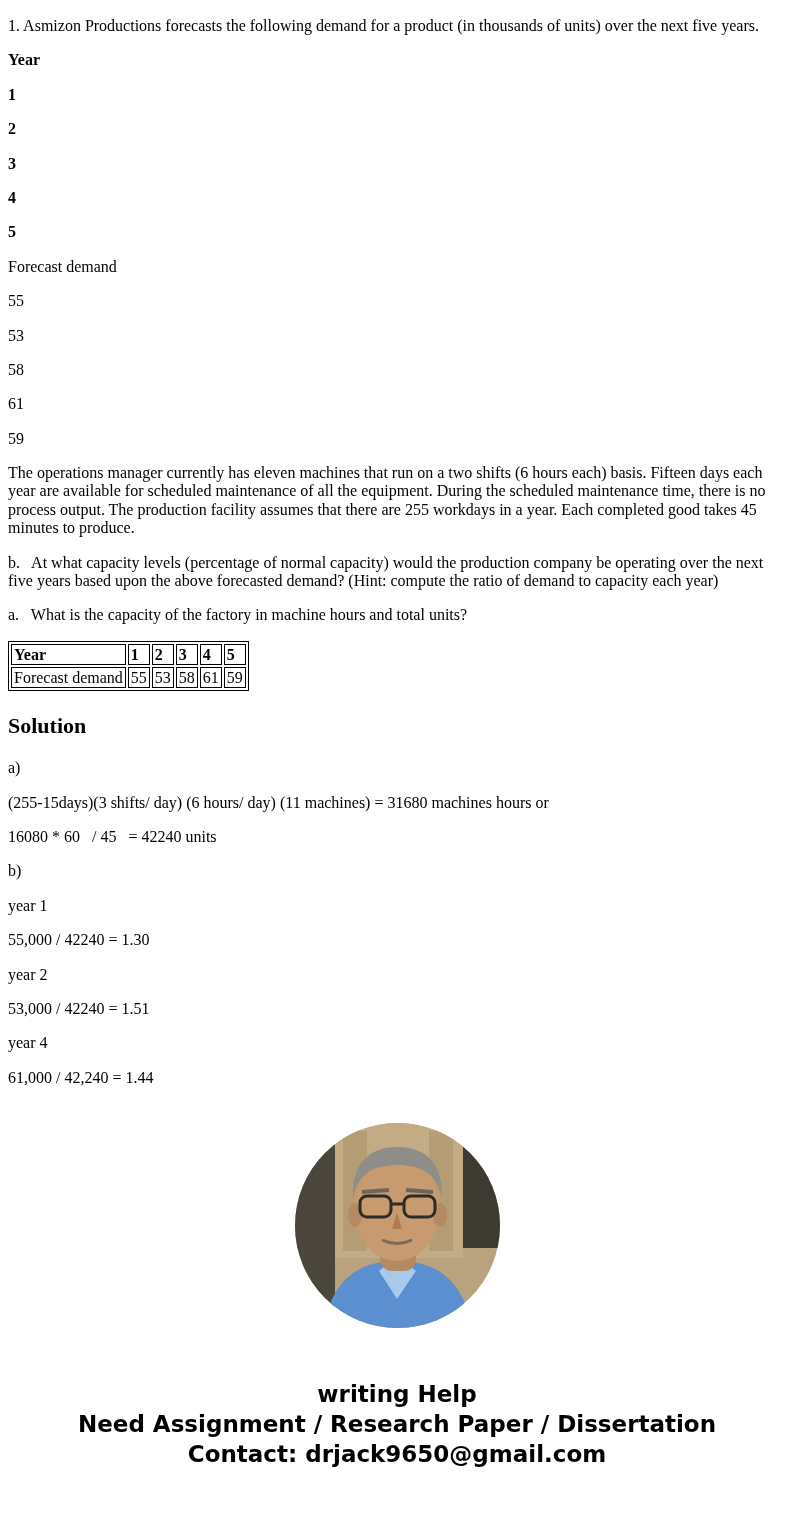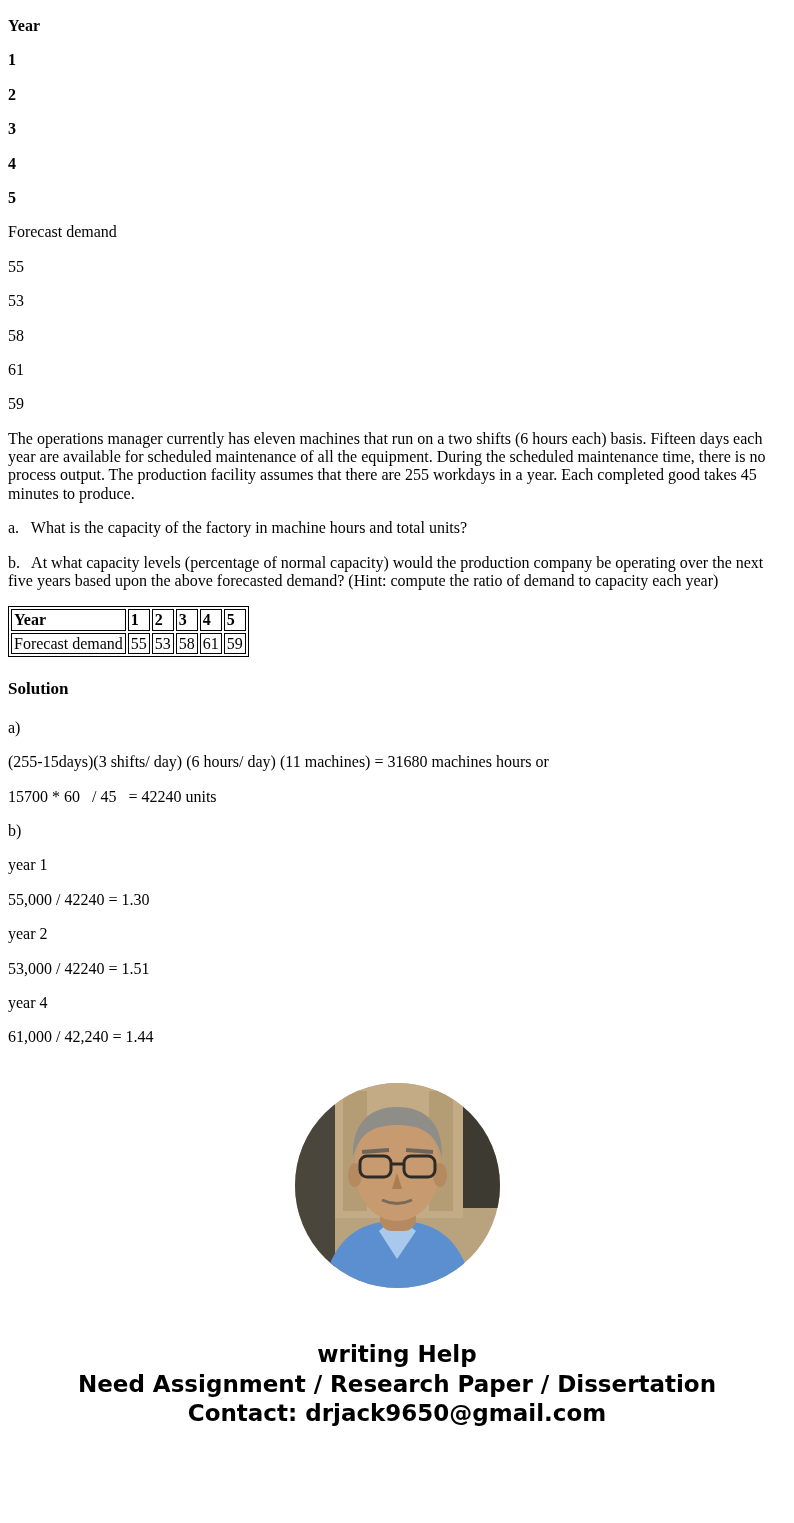--- a/index.html
+++ b/index.html
@@ -27,21 +27,21 @@
   }
   table.demand td {
     border: 1px solid #000;
     padding: 0 2px;
     line-height: 1.2;
   }
   table.demand tr.hdr td { font-weight: bold; }
   td.wide { min-width: 110px; }
   td.num { min-width: 16px; }
   h2.solution {
-    font-size: 17px;
+    font-size: 22px;
     font-weight: bold;
     margin: 22px 0 20px 0;
   }
   .avatar-wrap {
     text-align: center;
     margin-top: 36px;
   }
   .avatar-wrap svg { display: inline-block; }
   .footer-help {
     text-align: center;
@@ -50,39 +50,40 @@
     font-size: 23px;
     line-height: 1.3;
     margin-top: 48px;
   }
 </style>
 </head>
 <body>
 
 <div class="doc">
 
+  <p>1. Asmizon Productions forecasts the following demand for a product (in thousands of units) over the next five years.</p>
 
   <p class="b">Year</p>
   <p class="b">1</p>
   <p class="b">2</p>
   <p class="b">3</p>
   <p class="b">4</p>
   <p class="b">5</p>
 
   <p>Forecast demand</p>
   <p>55</p>
   <p>53</p>
   <p>58</p>
   <p>61</p>
   <p>59</p>
 
   <p>The operations manager currently has eleven machines that run on a two shifts (6 hours each) basis. Fifteen days each year are available for scheduled maintenance of all the equipment. During the scheduled maintenance time, there is no process output. The production facility assumes that there are 255 workdays in a year. Each completed good takes 45 minutes to produce.</p>
 
+  <p>b.   At what capacity levels (percentage of normal capacity) would the production company be operating over the next five years based upon the above forecasted demand? (Hint: compute the ratio of demand to capacity each year)</p>
   <p>a.   What is the capacity of the factory in machine hours and total units?</p>
-  <p>b.   At what capacity levels (percentage of normal capacity) would the production company be operating over the next five years based upon the above forecasted demand? (Hint: compute the ratio of demand to capacity each year)</p>
 
   <table class="demand">
     <tbody>
         <tr class="hdr">
       <td class="wide">Year</td>
       <td class="num">1</td>
       <td class="num">2</td>
       <td class="num">3</td>
       <td class="num">4</td>
       <td class="num">5</td>
@@ -95,21 +96,21 @@
       <td class="num">61</td>
       <td class="num">59</td>
     </tr>
   </tbody>
     </table>
 
   <h2 class="solution">Solution</h2>
 
   <p>a)</p>
   <p>(255-15days)(3 shifts/ day) (6 hours/ day) (11 machines) = 31680 machines hours or</p>
-  <p>15700 * 60   / 45   = 42240 units</p>
+  <p>16080 * 60   / 45   = 42240 units</p>
 
   <p>b)</p>
 
   <p>year 1</p>
   <p>55,000 / 42240 = 1.30</p>
   <p>year 2</p>
   <p>53,000 / 42240 = 1.51</p>
   <p>year 4</p>
   <p>61,000 / 42,240 = 1.44</p>
 

